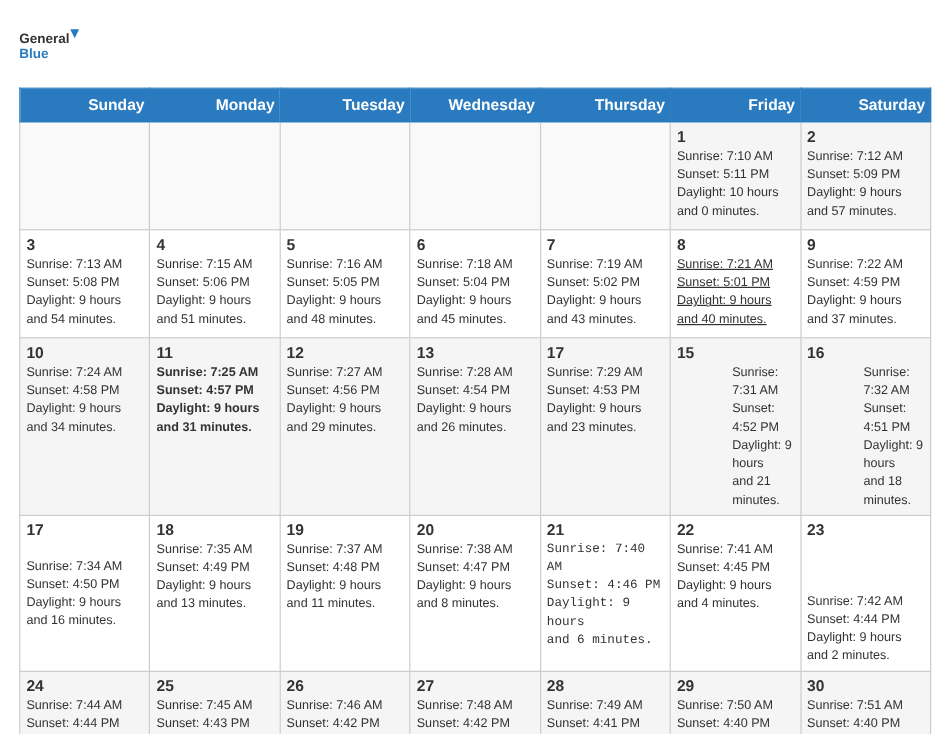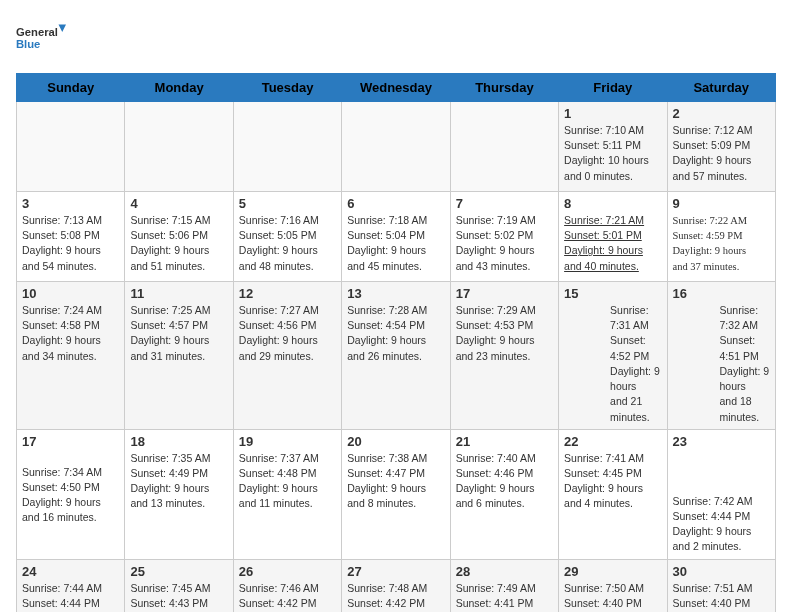--- a/index.html
+++ b/index.html
@@ -33,25 +33,25 @@
       font-size: 16px;
       color: #555;
     }
     table {
       width: 100%;
       border-collapse: collapse;
       table-layout: fixed;
     }
     thead tr th {
       background-color: #2a7abf;
-      color: #000000;
+      color: #ffffff;
       font-size: 13px;
       font-weight: bold;
       padding: 6px 4px;
-      text-align: center;
+      text-align: right;
       border: 1px solid #2a7abf;
     }
     tbody tr td {
       vertical-align: top;
       border: 1px solid #ccc;
       padding: 4px 5px;
       height: 90px;
       font-size: 11px;
       color: #333;
       background: #fff;
@@ -166,37 +166,37 @@
         </td>
         <td>
           <span class="day-number">8</span>
           <div class="day-info" style="white-space: pre-line; text-decoration: underline;">Sunrise: 7:21 AM
 Sunset: 5:01 PM
 Daylight: 9 hours
 and 40 minutes.</div>
         </td>
         <td>
           <span class="day-number">9</span>
-          <div class="day-info" style="white-space: pre-line; font-family: Liberation Serif, serif;">Sunrise: 7:22 AM
+          <div class="day-info" style="white-space: pre-line;">Sunrise: 7:22 AM
 Sunset: 4:59 PM
 Daylight: 9 hours
 and 37 minutes.</div>
         </td>
       </tr>
       <tr>
         <td>
           <span class="day-number">10</span>
           <div class="day-info" style="white-space: pre-line;">Sunrise: 7:24 AM
 Sunset: 4:58 PM
 Daylight: 9 hours
 and 34 minutes.</div>
         </td>
         <td>
           <span class="day-number">11</span>
-          <div class="day-info" style="white-space: pre-line;">Sunrise: 7:25 AM
+          <div class="day-info" style="white-space: pre-line; font-weight: bold;">Sunrise: 7:25 AM
 Sunset: 4:57 PM
 Daylight: 9 hours
 and 31 minutes.</div>
         </td>
         <td>
           <span class="day-number">12</span>
           <div class="day-info" style="white-space: pre-line;">Sunrise: 7:27 AM
 Sunset: 4:56 PM
 Daylight: 9 hours
 and 29 minutes.</div>
@@ -254,21 +254,21 @@
         </td>
         <td>
           <span class="day-number">20</span>
           <div class="day-info" style="white-space: pre-line;">Sunrise: 7:38 AM
 Sunset: 4:47 PM
 Daylight: 9 hours
 and 8 minutes.</div>
         </td>
         <td>
           <span class="day-number">21</span>
-          <div class="day-info" style="white-space: pre-line;">Sunrise: 7:40 AM
+          <div class="day-info" style="white-space: pre-line; font-family: Liberation Mono, monospace;">Sunrise: 7:40 AM
 Sunset: 4:46 PM
 Daylight: 9 hours
 and 6 minutes.</div>
         </td>
         <td>
           <span class="day-number">22</span>
           <div class="day-info" style="white-space: pre-line;">Sunrise: 7:41 AM
 Sunset: 4:45 PM
 Daylight: 9 hours
 and 4 minutes.</div>

